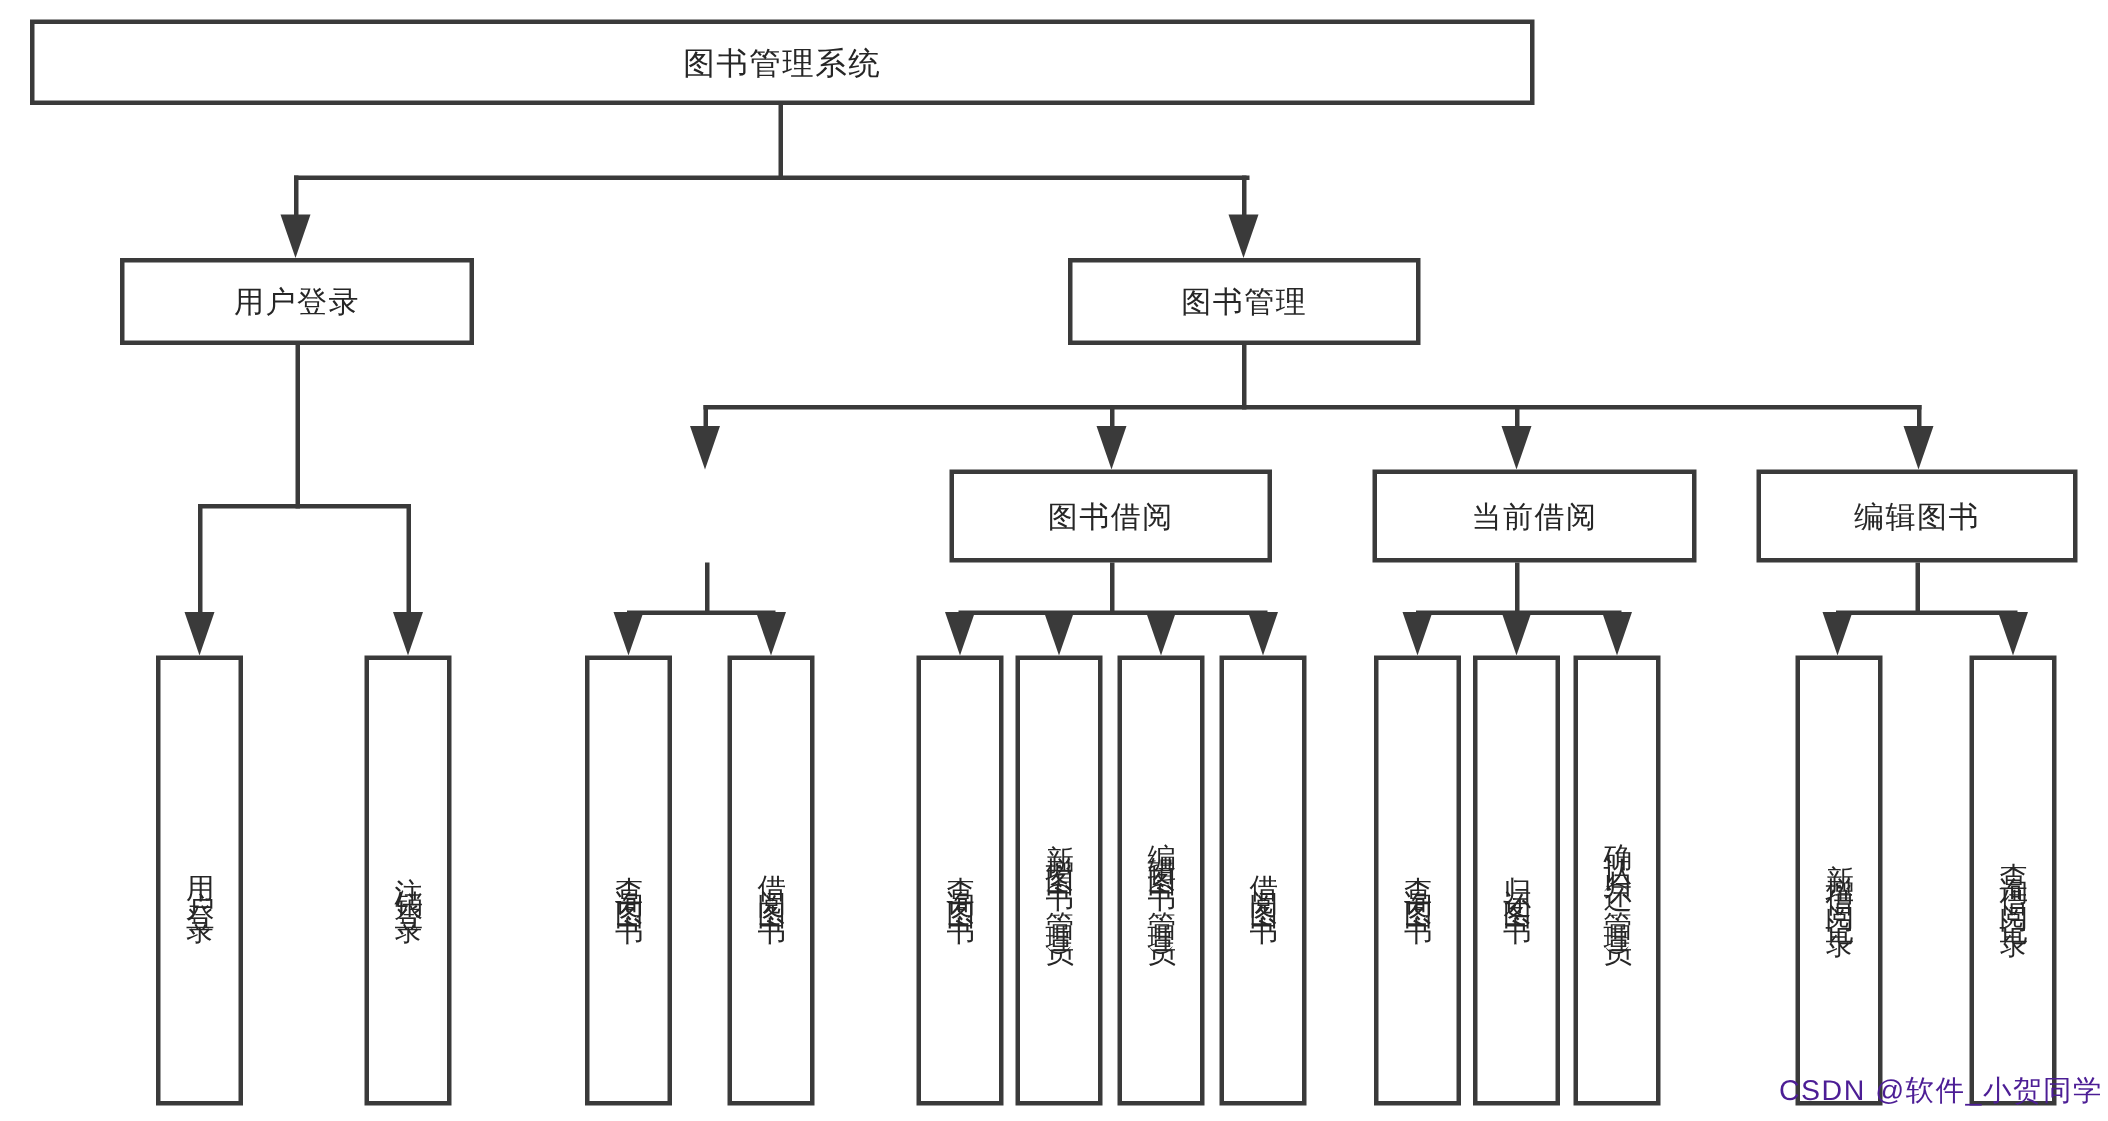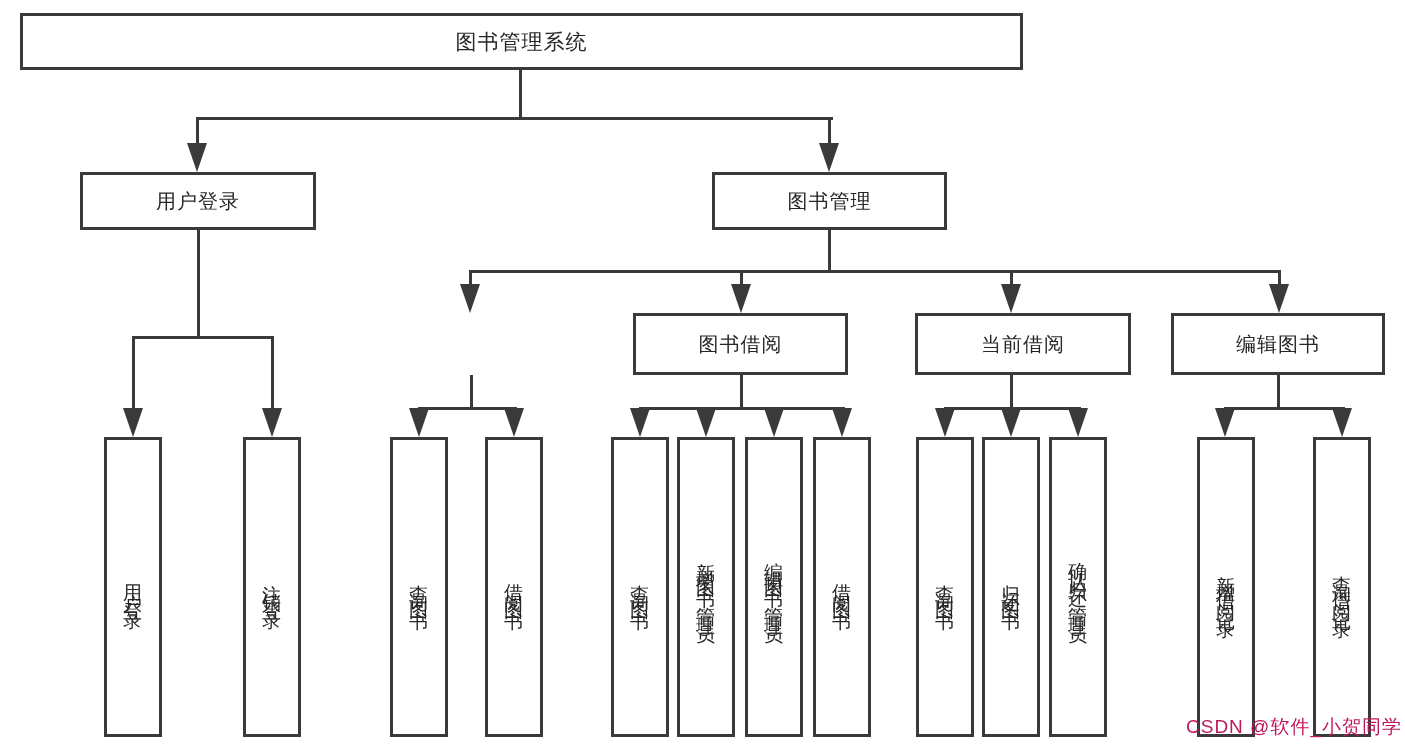--- a/index.html
+++ b/index.html
@@ -60,21 +60,21 @@
     border-left: 10px solid transparent;
     border-right: 10px solid transparent;
     border-top: 29px solid #3a3a3a;
   }
 
   .watermark {
     position: absolute;
     left: 1186px;
     top: 714px;
     font-size: 19px;
-    color: #be185d;
+    color: #4c1d95;
     white-space: nowrap;
     letter-spacing: 1px;
   }
 </style>
 </head>
 <body>
 
 <div class="canvas">
 
   <div class="node h-text root-box" style="left:20px; top:13px; width:1003px; height:57px;">

